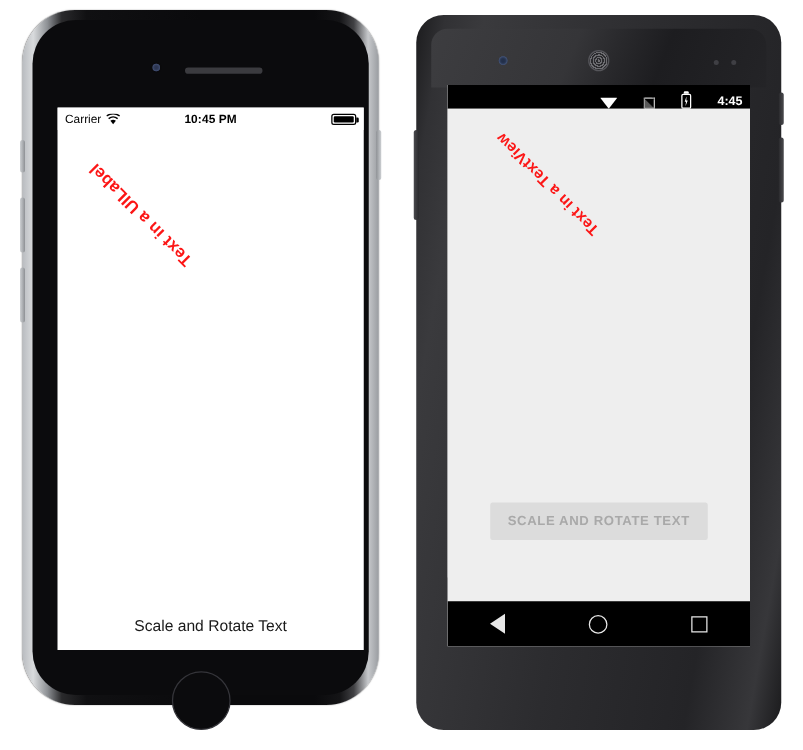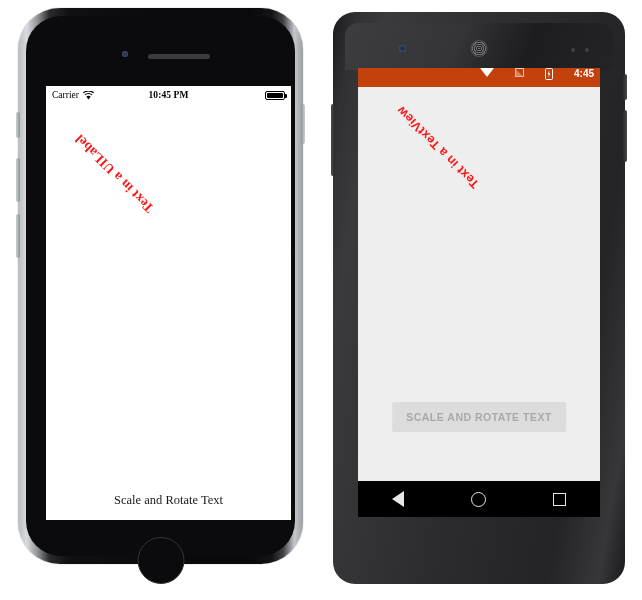--- a/index.html
+++ b/index.html
@@ -13,21 +13,20 @@
 
   
   #iphone {
     position:absolute; left:18px; top:8px;
     width:285px; height:556px;
     border-radius:42px;
     background:linear-gradient(90deg,#b9bcc0 0%,#d9dbdd 3%,#8d9094 7%,#2a2a2c 11%,
                #101012 18%,#0a0a0c 50%,#0a0a0c 82%,#141416 89%,#404043 93%,
                #c6c8cb 97%,#9a9da1 100%);
     box-shadow:0 0 1px rgba(0,0,0,.6);
-    font-family:Liberation Serif, serif;
   }
   #iphone .glass {
     position:absolute; left:8px; top:8px; right:8px; bottom:8px;
     border-radius:35px; background:#0b0b0d;
   }
   .ip-btn { position:absolute; left:-2px; width:4px; border-radius:2px;
             background:linear-gradient(90deg,#cdd0d3,#8e9195); }
   .ip-mute   { top:104px; height:26px; }
   .ip-volup  { top:150px; height:44px; }
   .ip-voldn  { top:206px; height:44px; }
@@ -102,22 +101,22 @@
              background:linear-gradient(270deg,#4a4a4e,#2a2a2d); }
   .and-power { top:62px;  height:26px; }
   .and-vol   { top:98px;  height:52px; }
   .and-vol2  { position:absolute; left:-2px; top:92px; width:4px; height:72px;
                border-radius:2px; background:linear-gradient(90deg,#4a4a4e,#2a2a2d); }
   #and-screen {
     position:absolute; left:25px; top:56px; width:242px; height:449px;
     background:#eeeeee; overflow:hidden;
   }
   #and-statusbar {
-    position:relative; height:19px; width:100%; background:#c2410c;
-    display:flex; align-items:flex-start; justify-content:flex-end;
+    position:relative; height:19px; width:100%; background:#000000;
+    display:flex; align-items:flex-end; justify-content:flex-end;
     gap:21px; padding-right:6px;
     font-size:10px; color:#ffffff; font-weight:bold;
   }
   .and-wifi { width:0; height:0; border-left:7px solid transparent;
               border-right:7px solid transparent; border-top:9px solid #ffffff;
               border-radius:1px; }
   .and-sig  { width:9px; height:9px; background:
               linear-gradient(45deg, rgba(255,255,255,.35) 0 50%, transparent 50%);
               border:1px solid rgba(255,255,255,.6); }
   .and-battery { position:relative; width:8px; height:12px; border:1.2px solid #fff;

